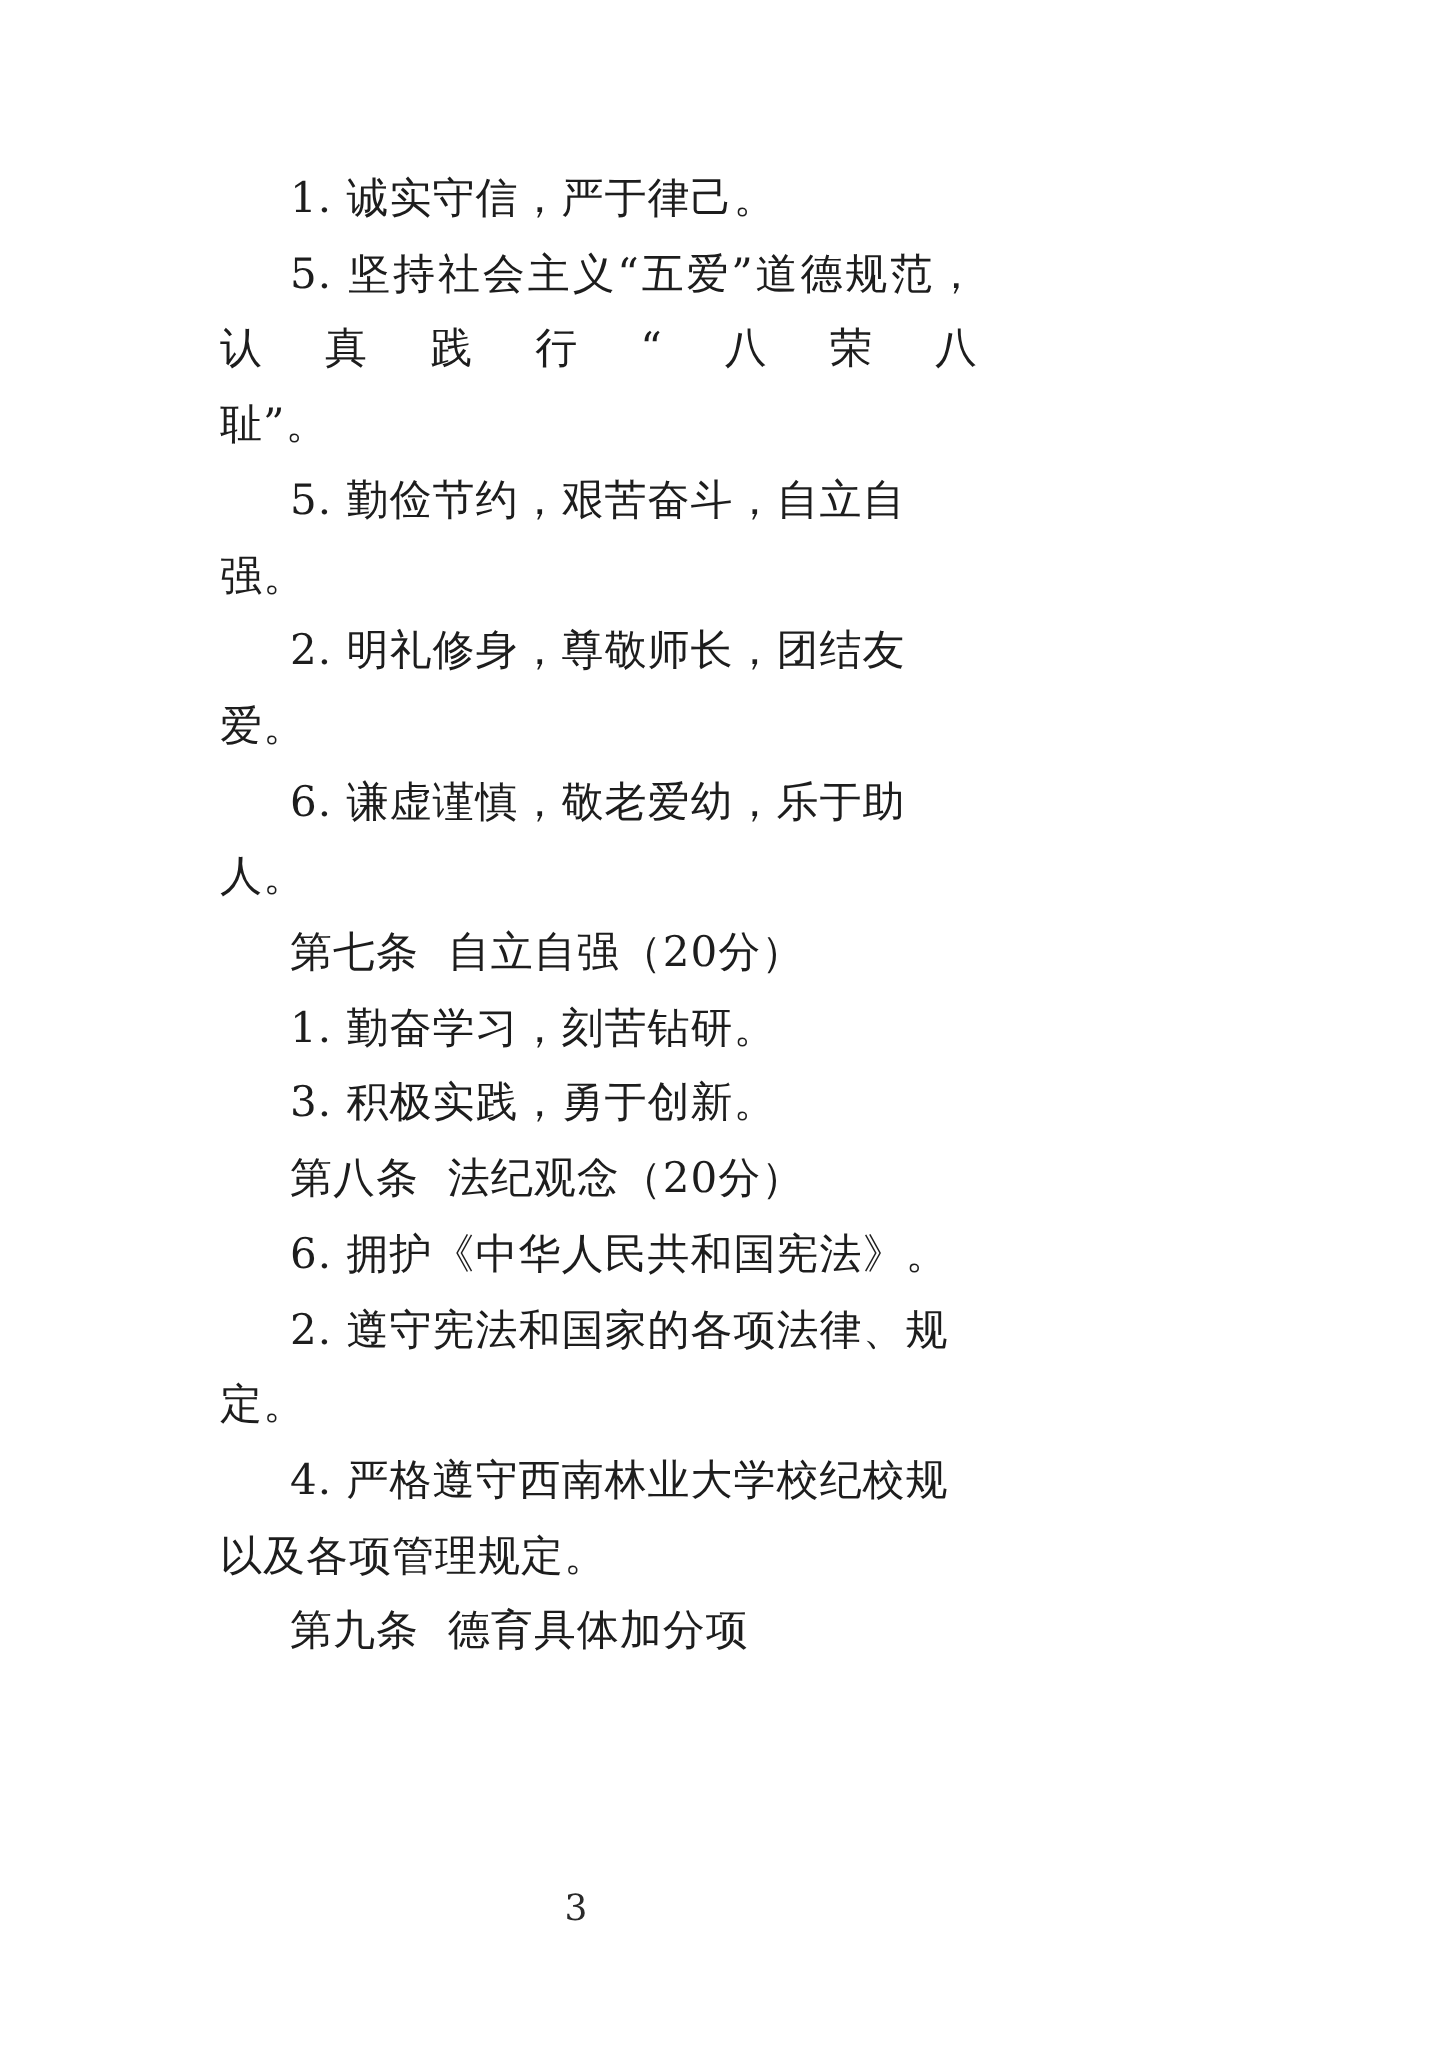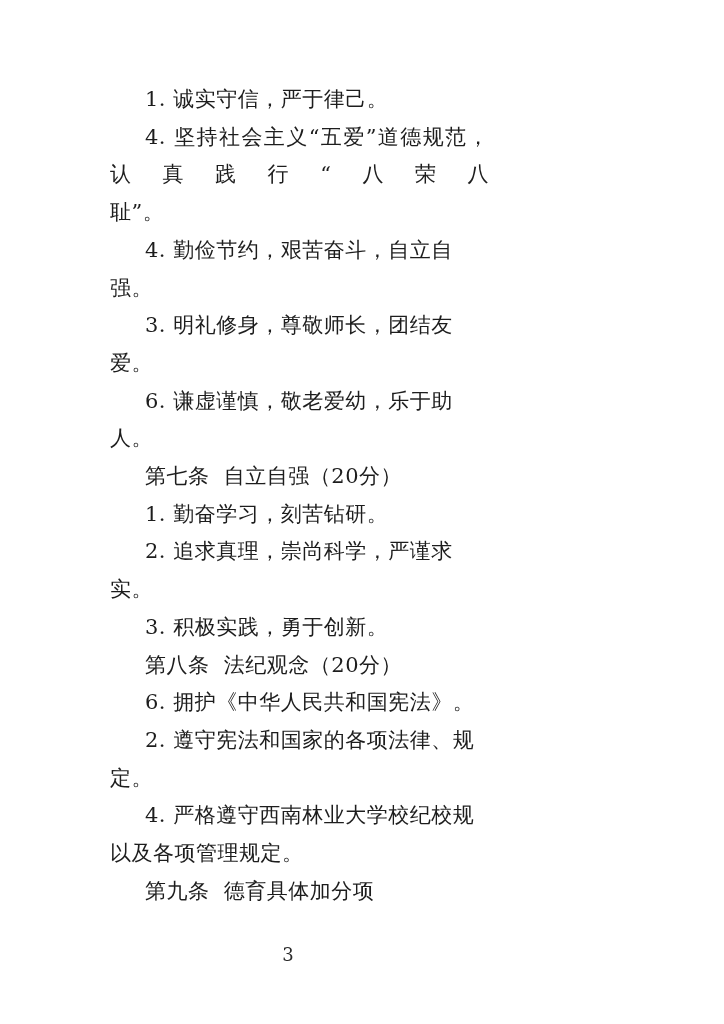--- a/index.html
+++ b/index.html
@@ -55,28 +55,27 @@
     line-height: 28px;
     color: #2a2a2a;
   }
 </style>
 </head>
 <body>
 
 <div class="page">
   <div class="content">
     <div class="line indent">1. 诚实守信，严于律己。</div>
-    <div class="line indent justify">4. 坚持社会主义“五爱”道德规范，认真践行“八荣八</div>
+    <div class="line indent justify">5. 坚持社会主义“五爱”道德规范，认真践行“八荣八</div>
     <div class="line">耻”。</div>
-    <div class="line indent">4. 勤俭节约，艰苦奋斗，自立自强。</div>
-    <div class="line indent">3. 明礼修身，尊敬师长，团结友爱。</div>
+    <div class="line indent">5. 勤俭节约，艰苦奋斗，自立自强。</div>
+    <div class="line indent">2. 明礼修身，尊敬师长，团结友爱。</div>
     <div class="line indent">6. 谦虚谨慎，敬老爱幼，乐于助人。</div>
     <div class="line indent">第七条  自立自强（20分）</div>
     <div class="line indent">1. 勤奋学习，刻苦钻研。</div>
-    <div class="line indent">2. 追求真理，崇尚科学，严谨求实。</div>
     <div class="line indent">3. 积极实践，勇于创新。</div>
     <div class="line indent">第八条  法纪观念（20分）</div>
     <div class="line indent">6. 拥护《中华人民共和国宪法》。</div>
     <div class="line indent">2. 遵守宪法和国家的各项法律、规定。</div>
     <div class="line indent">4. 严格遵守西南林业大学校纪校规以及各项管理规定。</div>
     <div class="line indent">第九条  德育具体加分项</div>
   </div>
   <div class="smudge"></div>
   <div class="page-number">3</div>
 </div>

